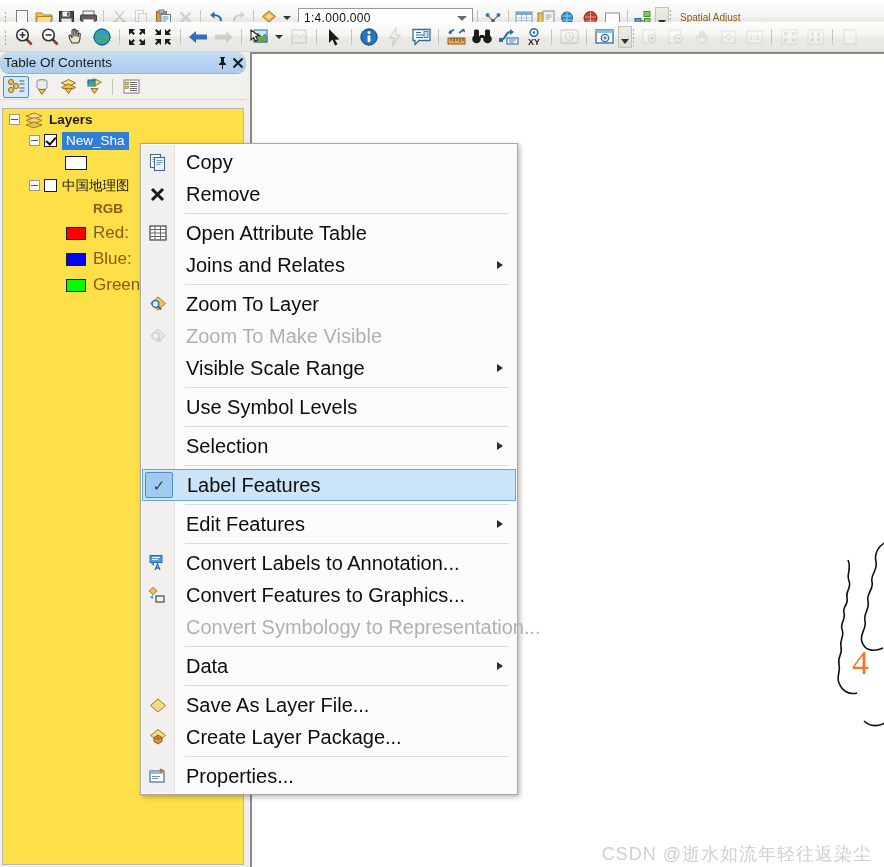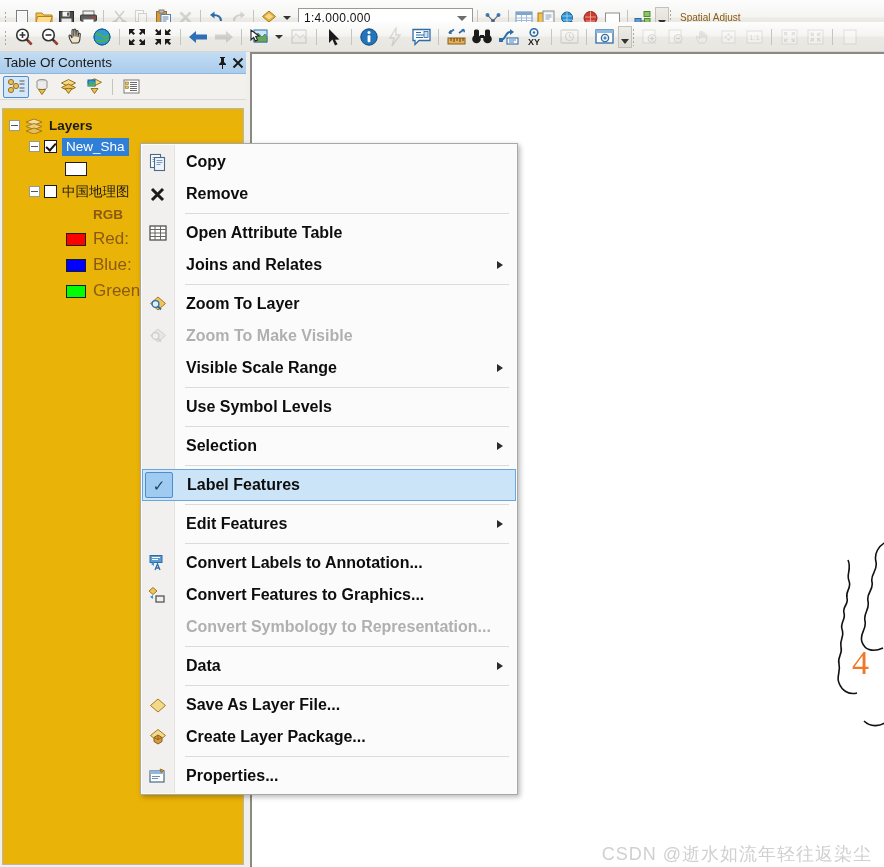--- a/index.html
+++ b/index.html
@@ -82,41 +82,41 @@
     position: absolute; left: 0; top: 52px;
     width: 246px; height: 815px;
     background: #f0efeb;
   }
   #toc-title {
     height: 22px; width: 246px;
     background: linear-gradient(to bottom,#c3dcf2,#aacced);
     border-bottom: 1px solid #8fb6dd;
     display: flex; align-items: center;
     padding-left: 4px;
+    border-radius: 9px;
   }
   #toc-title .t {
     font-size: 13.5px; color: #1a1a1a; flex: 1;
     white-space: nowrap;
   }
   .title-btn { width: 16px; height: 18px; display:flex;align-items:center;justify-content:center; }
   #toc-tools {
     height: 26px; width: 246px;
     background: #f2f1ed; border-bottom: 1px solid #dcdad4;
     display: flex; align-items: center; padding-left: 3px;
   }
   .toc-tool { width: 26px; height: 22px; display:flex;align-items:center;justify-content:center; flex:none;}
   .toc-tool.sel { border: 1px solid #4f8ccf; background: #d5e7fa; border-radius: 2px; }
   .toc-sep { width:1px;height:16px;background:#c6c4be;margin:0 5px;flex:none;}
 
   #toc-tree {
     position: absolute; left: 2px; top: 56px;
     width: 242px; height: 757px;
-    background: #eab308; border: 1px solid #b8b6b0;
+    background: #fde047; border: 1px solid #b8b6b0;
     overflow: hidden;
-    padding-top: 6px;
   }
   .row { display: flex; align-items: center; height: 21px; position: relative; }
   .expander {
     width: 11px; height: 11px; flex: none;
     border: 1px solid #9a9a94; background: #fff;
     display:flex;align-items:center;justify-content:center;
     font-size: 10px; line-height: 9px; color: #555;
     margin-right: 4px;
   }
   .expander::before { content: ""; width: 7px; height: 1px; background: #555; }
@@ -180,22 +180,22 @@
   .mi {
     position: relative; display: flex; align-items: center;
     height: 32px; padding-left: 0; z-index: 2;
   }
   .mi-icon {
     width: 33px; height: 32px; flex: none;
     display: flex; align-items: center; justify-content: center;
     position: relative; z-index: 3;
   }
   .mi-text {
-    font-size: 16px; color: #0d0d0d; flex: 1;
-    padding-left: 12px; white-space: nowrap; font-weight: bold;
+    font-size: 20px; color: #0d0d0d; flex: 1;
+    padding-left: 12px; white-space: nowrap;
   }
   .mi.disabled .mi-text { color: #b0b0b0; }
   .mi.disabled .mi-icon { opacity: 0.38; }
   .mi-arrow {
     width: 0; height: 0; margin-right: 14px; flex: none;
     border-top: 4.5px solid transparent; border-bottom: 4.5px solid transparent;
     border-left: 6px solid #2b2b2b;
   }
   .mi.highlight {
     background: #cce4f7; border: 1px solid #6aa6dd;

